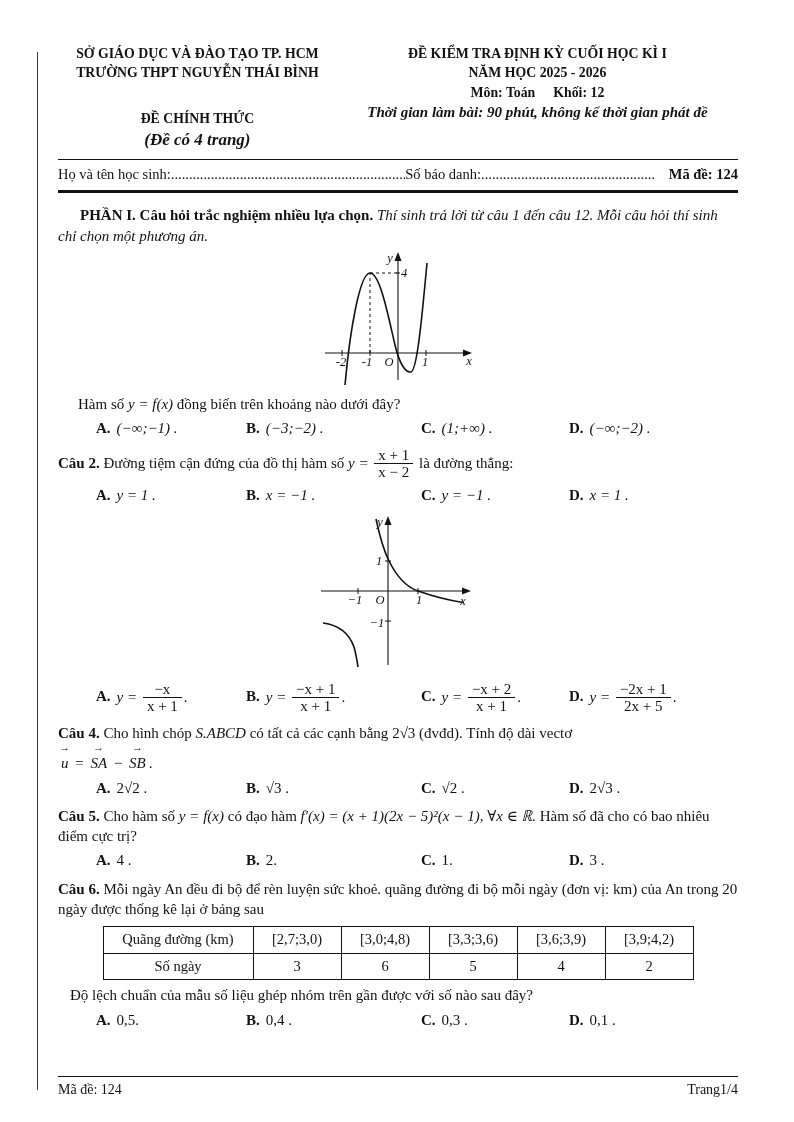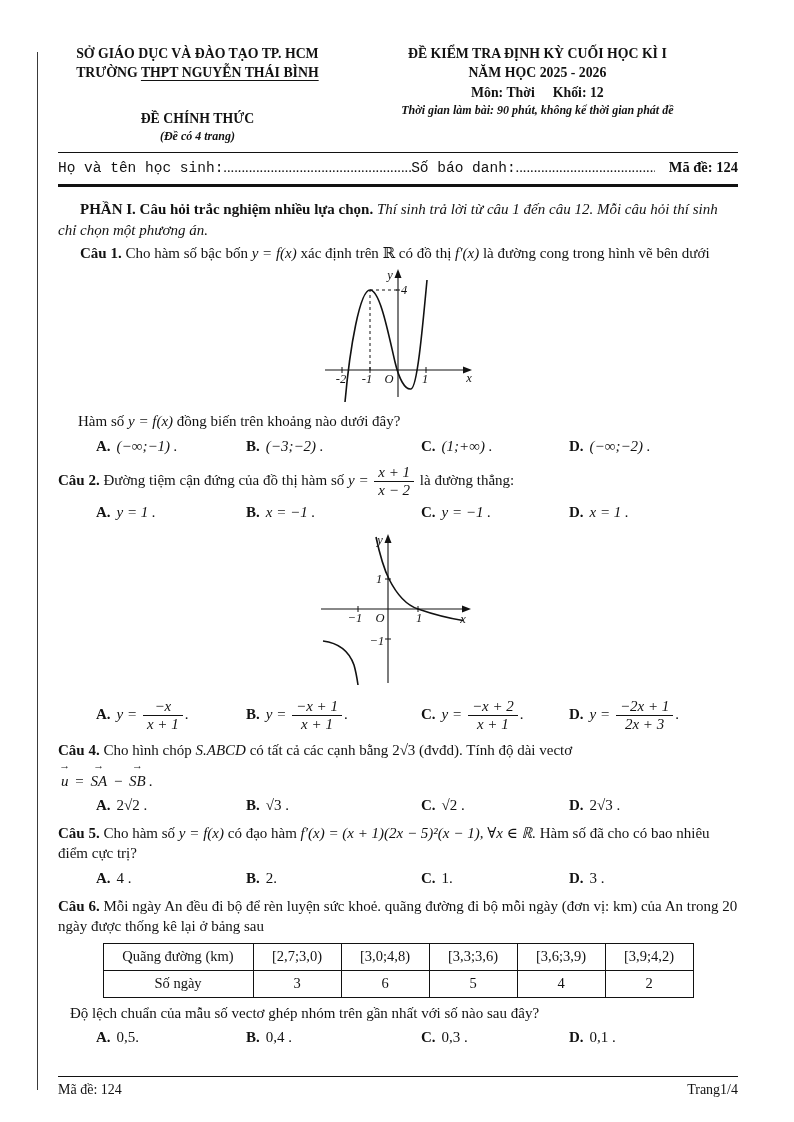--- a/index.html
+++ b/index.html
@@ -9,51 +9,51 @@
     background: #ffffff; color: #121212; overflow: hidden;
     font-family: "Liberation Serif", "DejaVu Serif", serif;
     font-size: 15px; line-height: 1.35;
   }
   .scan-edge { position: absolute; left: 37px; top: 52px; height: 1038px; width: 1.3px; background: #3a3a3a; }
   .inner { padding: 44px 56px 0 58px; }
   .b  { font-weight: bold; }
   .i  { font-style: italic; }
   .bi { font-weight: bold; font-style: italic; }
   .m  { font-style: italic; }
-  .u-mid { text-decoration: underline; text-underline-offset: 3px; margin-top: 45px; }
+  .u-mid { text-underline-offset: 3px; margin-top: 45px; }
 
   .hdr { display: flex; }
   .hdr-left  { width: 41%; text-align: center; font-size: 13.8px; line-height: 1.4; }
   .hdr-right { width: 59%; text-align: center; font-size: 13.8px; line-height: 1.4; }
   .official  { margin-top: 26px; }
-  .pages-note{ font-size: 12px; }
+  .pages-note{ font-size: 17px; }
   .subject-row span { margin: 0 9px; }
-  .duration  { font-size: 12px; }
+  .duration  { font-size: 15px; }
 
   .rule-thin  { border-top: 1.2px solid #121212; margin-top: 7px; }
   .rule-thick { border-top: 3px solid #121212; margin-bottom: 12px; }
   .student-row { display: flex; align-items: baseline; padding: 5px 0 6px; font-size: 14.5px; }
-  .student-row .lbl { white-space: nowrap; font-family: Liberation Mono, monospace; }
+  .student-row .lbl { white-space: nowrap; }
   .dots1 { flex: 1.35; overflow: hidden; white-space: nowrap; }
   .dots2 { flex: 1;    overflow: hidden; white-space: nowrap; }
   .exam-code { font-weight: bold; margin-left: 14px; white-space: nowrap; }
 
   .para   { margin: 3px 0; }
   .indent { text-indent: 22px; }
   .qlabel { font-weight: bold; }
   .sub    { padding-left: 20px; margin: 0 0 2px; }
   .sub6   { padding-left: 12px; margin: 4px 0 2px; }
 
   .opts { display: grid; grid-template-columns: 150px 175px 148px auto; padding-left: 38px; margin: 4px 0 8px; align-items: center; }
   .opt  { white-space: nowrap; }
   .okey { font-weight: bold; margin-right: 6px; }
 
   .fig { text-align: center; margin: 1px 0 2px; }
 
-  .frac { display: inline-block; vertical-align: middle; text-align: center; font-style: italic; line-height: 1.12; padding: 0 2px; }
+  .frac { display: inline-block; vertical-align: middle; text-align: center; line-height: 1.12; padding: 0 2px; }
   .frac .num { display: block; border-bottom: 1.2px solid #121212; padding: 0 4px; }
   .frac .den { display: block; padding: 0 4px; }
 
   .vec { position: relative; display: inline-block; font-style: italic; margin: 0 3px; }
   .vec .arr { position: absolute; top: -11px; left: 50%; transform: translateX(-50%); font-size: 11px; font-style: normal; line-height: 1; }
   .vecline { margin-top: 10px; margin-bottom: 2px; }
 
   .stat-table { border-collapse: collapse; margin: 7px auto 5px; font-size: 14.5px; }
   .stat-table td { border: 1.3px solid #121212; padding: 3px 8px; text-align: center; min-width: 88px; }
   .stat-table td.rowhead { min-width: 150px; }
@@ -79,21 +79,21 @@
     <header class="hdr">
       <div class="hdr-left">
         <div class="b">SỞ GIÁO DỤC VÀ ĐÀO TẠO TP. HCM</div>
         <div class="b"><span>TRƯỜNG </span><span class="u-mid">THPT NGUYỄN THÁI BÌNH</span></div>
         <div class="b official">ĐỀ CHÍNH THỨC</div>
         <div class="bi pages-note">(Đề có 4 trang)</div>
       </div>
       <div class="hdr-right">
         <div class="b">ĐỀ KIỂM TRA ĐỊNH KỲ CUỐI HỌC KÌ I</div>
         <div class="b">NĂM HỌC 2025 - 2026</div>
-        <div class="b subject-row"><span>Môn: Thời</span><span>Khối: 12</span></div>
+        <div class="b subject-row"><span>Môn: Toán</span><span>Khối: 12</span></div>
         <div class="bi duration">Thời gian làm bài: 90 phút, không kể thời gian phát đề</div>
       </div>
     </header>
 
     <div class="rule-thin"></div>
 
     <div class="student-row">
       <span class="lbl">Họ và tên học sinh:</span>
       <span class="dots1">..............................................................................</span>
       <span class="lbl">Số báo danh:</span>
@@ -103,30 +103,20 @@
 
     <div class="rule-thick"></div>
 
     <main>
 
       <p class="para indent">
         <span class="b">PHẦN I. Câu hỏi trắc nghiệm nhiều lựa chọn.</span>
         <span class="i">Thí sinh trả lời từ câu 1 đến câu 12. Mỗi câu hỏi thí sinh chỉ chọn một phương án.</span>
       </p>
 
-      <p class="para indent">
-        <span class="qlabel">Câu 1.</span>
-        <span>Cho hàm số bậc bốn</span>
-        <span class="m">y = f(x)</span>
-        <span>xác định trên</span>
-        <span>ℝ</span>
-        <span>có đồ thị</span>
-        <span class="m">f′(x)</span>
-        <span>là đường cong trong hình vẽ bên dưới</span>
-      </p>
 
       <div class="fig">
         <svg width="190" height="138" viewBox="0 0 190 138">
           <line class="ax" x1="22" y1="104" x2="163" y2="104"></line>
           <path class="ah" d="M169 104 l-9 -3.5 v7 z"></path>
           <line class="ax" x1="95" y1="131" x2="95" y2="9"></line>
           <path class="ah" d="M95 3 l-3.5 9 h7 z"></path>
           <line class="tick" x1="39" y1="101" x2="39" y2="107"></line>
           <line class="tick" x1="67" y1="101" x2="67" y2="107"></line>
           <line class="tick" x1="123" y1="101" x2="123" y2="107"></line>
@@ -203,21 +193,21 @@
         <span class="opt">
           <span class="okey">B.</span><span class="m">y =</span>
           <span class="frac"><span class="num">−x + 1</span><span class="den">x + 1</span></span><span>.</span>
         </span>
         <span class="opt">
           <span class="okey">C.</span><span class="m">y =</span>
           <span class="frac"><span class="num">−x + 2</span><span class="den">x + 1</span></span><span>.</span>
         </span>
         <span class="opt">
           <span class="okey">D.</span><span class="m">y =</span>
-          <span class="frac"><span class="num">−2x + 1</span><span class="den">2x + 3</span></span><span>.</span>
+          <span class="frac"><span class="num">−2x + 1</span><span class="den">2x + 5</span></span><span>.</span>
         </span>
       </div>
 
       <p class="para">
         <span class="qlabel">Câu 4.</span>
         <span>Cho hình chóp</span>
         <span class="m">S.ABCD</span>
         <span>có tất cả các cạnh bằng</span>
         <span>2√3</span>
         <span>(đvđd). Tính độ dài vectơ</span>
@@ -272,21 +262,21 @@
           <td class="rowhead">Số ngày</td>
           <td>3</td>
           <td>6</td>
           <td>5</td>
           <td>4</td>
           <td>2</td>
         </tr>
       </tbody>
         </table>
 
-      <p class="para sub6">Độ lệch chuẩn của mẫu số vectơ ghép nhóm trên gần nhất với số nào sau đây?</p>
+      <p class="para sub6">Độ lệch chuẩn của mẫu số liệu ghép nhóm trên gần được với số nào sau đây?</p>
 
       <div class="opts">
         <span class="opt"><span class="okey">A.</span><span>0,5.</span></span>
         <span class="opt"><span class="okey">B.</span><span>0,4 .</span></span>
         <span class="opt"><span class="okey">C.</span><span>0,3 .</span></span>
         <span class="opt"><span class="okey">D.</span><span>0,1 .</span></span>
       </div>
 
     </main>
   </div>

